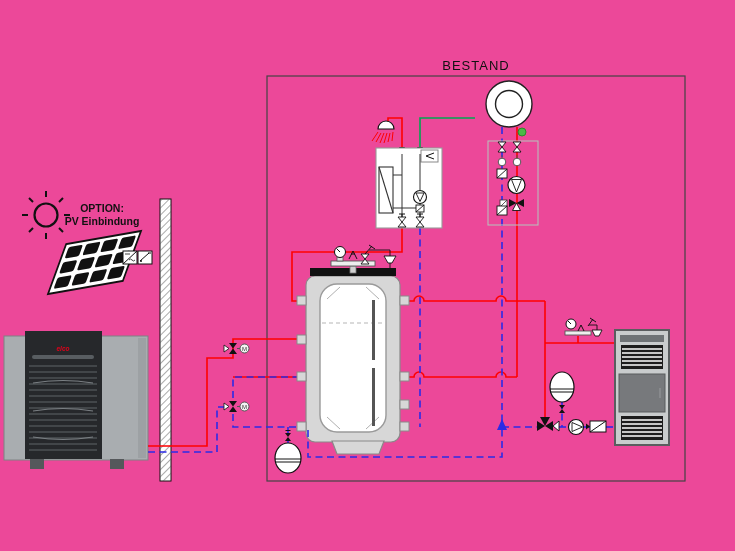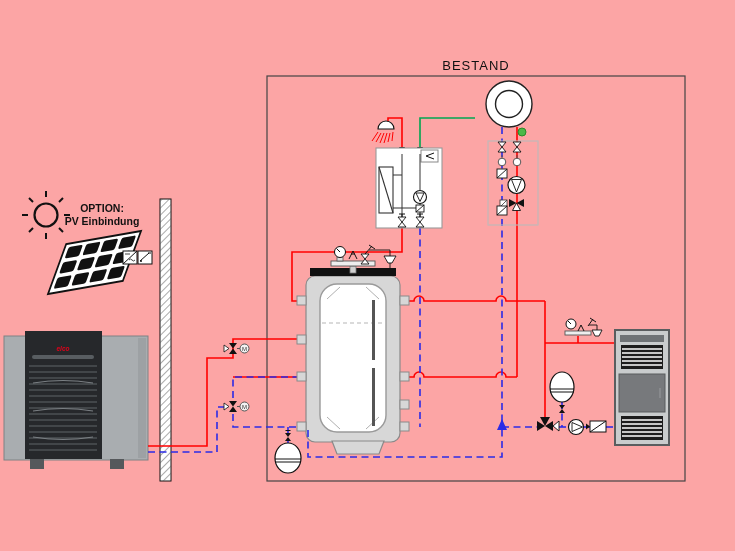--- a/index.html
+++ b/index.html
@@ -1,16 +1,16 @@
 <!DOCTYPE html>
 <html><head>
 <meta charset="utf-8">
 <style>
   html,body{margin:0;padding:0;background:#fff;}
-  #stage{position:relative;width:735px;height:551px;background:#fca5a5;overflow:hidden;
+  #stage{position:relative;width:735px;height:551px;background:#ec4899;overflow:hidden;
          font-family:"Liberation Sans", sans-serif;}
   svg{position:absolute;left:0;top:0;}
   .pipe{fill:none;stroke-width:1.6;}
   .dash{stroke-dasharray:7 4.5;}
   text{font-family:"Liberation Sans", sans-serif;}
   .bestand-label{font-size:13px;fill:#111;letter-spacing:1px;}
   .option-label{font-size:10.5px;font-weight:bold;fill:#111;}
   .brand{font-size:6.5px;font-weight:bold;font-style:italic;}
   .mlabel{font-size:6px;fill:#333;}
   .lvl{stroke:#b5b5b5;stroke-width:1;stroke-dasharray:4 3;fill:none;}

